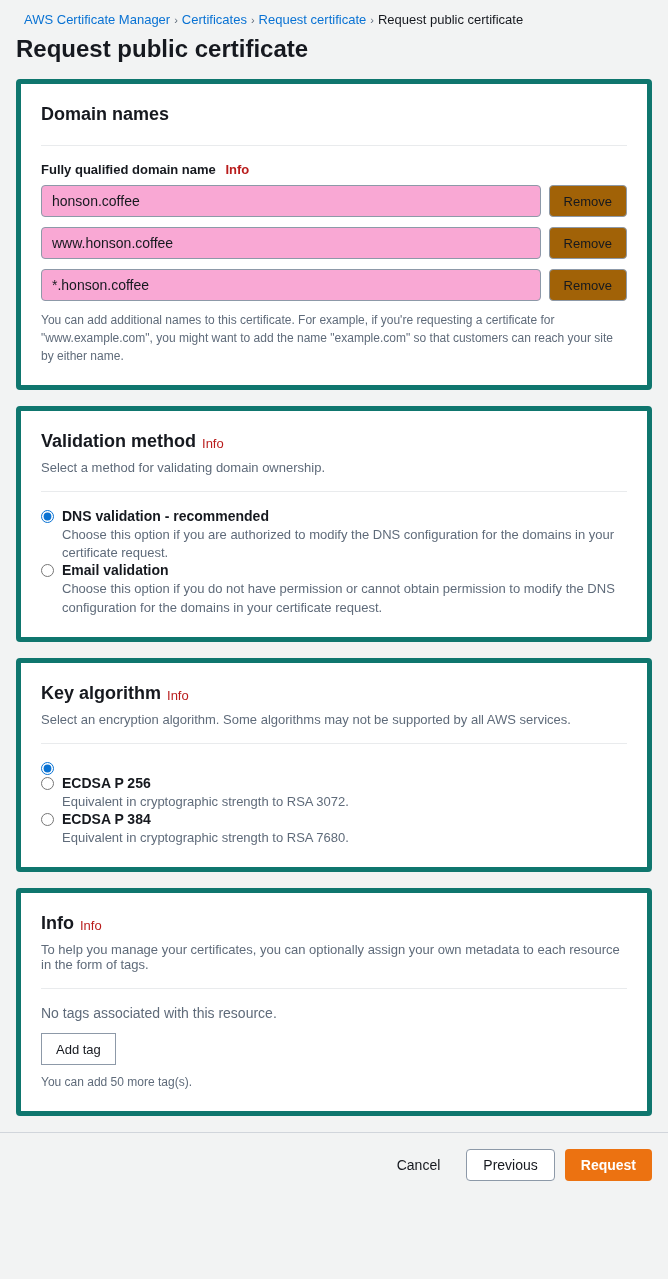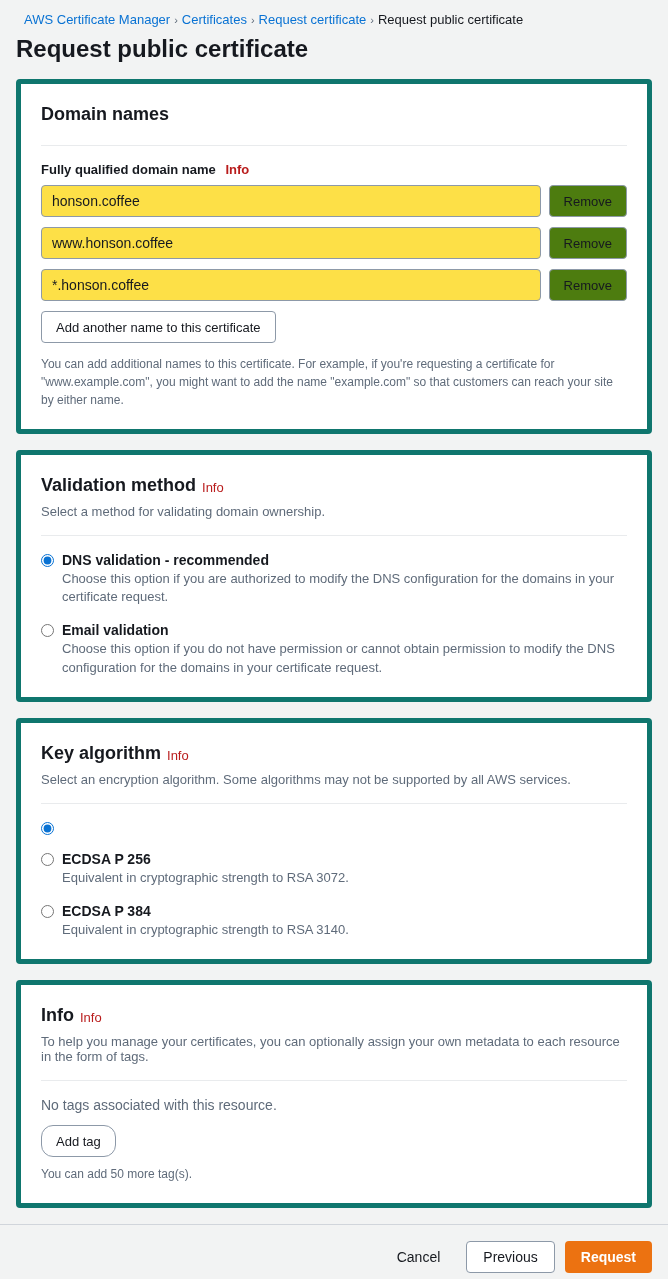--- a/index.html
+++ b/index.html
@@ -87,30 +87,30 @@
     }
 
     .domain-input {
       flex: 1;
       height: 32px;
       border: 1px solid #8d99a8;
       border-radius: 4px;
       padding: 0 10px;
       font-size: 14px;
       color: #16191f;
-      background: #fde047;
+      background: #f9a8d4;
       outline: none;
     }
 
     .btn-remove {
       height: 32px;
       padding: 0 14px;
       border: 1px solid #8d99a8;
       border-radius: 4px;
-      background: #4d7c0f;
+      background: #a16207;
       color: #16191f;
       font-size: 13px;
       cursor: pointer;
       white-space: nowrap;
     }
 
     .btn-add {
       height: 32px;
       padding: 0 14px;
       border: 1px solid #8d99a8;
@@ -125,21 +125,21 @@
     .hint-text {
       font-size: 12px;
       color: #5f6b7a;
       line-height: 1.5;
     }
 
     
     .radio-group {
       display: flex;
       flex-direction: column;
-      gap: 16px;
+      gap: 0;
       margin-top: 8px;
     }
 
     .radio-item {
       display: flex;
       align-items: flex-start;
       gap: 8px;
     }
 
     .radio-item input[type="radio"] {
@@ -167,21 +167,21 @@
     .no-tags {
       font-size: 14px;
       color: #5f6b7a;
       margin-bottom: 12px;
     }
 
     .btn-add-tag {
       height: 32px;
       padding: 0 14px;
       border: 1px solid #8d99a8;
-      border-radius: 12px;
+      border-radius: 0;
       background: #fff;
       color: #16191f;
       font-size: 13px;
       cursor: pointer;
       margin-bottom: 8px;
     }
 
     
     .footer {
       display: flex;
@@ -272,21 +272,20 @@
   <div class="domain-row">
     <input class="domain-input" type="text" value="www.honson.coffee" style="">
     <button class="btn-remove">Remove</button>
   </div>
 
   <div class="domain-row">
     <input class="domain-input" type="text" value="*.honson.coffee" style="">
     <button class="btn-remove">Remove</button>
   </div>
 
-  <button class="btn-add">Add another name to this certificate</button>
 
   <p class="hint-text">You can add additional names to this certificate. For example, if you're requesting a certificate for "www.example.com", you might want to add the name "example.com" so that customers can reach your site by either name.</p>
 </div>
 
 <div class="section">
   <div class="section-header">
     <span class="section-title">Validation method</span>
     <a class="info-link">Info</a>
   </div>
   <p class="section-subtitle">Select a method for validating domain ownership.</p>
@@ -326,21 +325,21 @@
       <input type="radio" id="ecdsa-p256" name="key-algorithm" style="">
       <div>
         <label class="radio-label" for="ecdsa-p256">ECDSA P 256</label>
         <p class="radio-desc">Equivalent in cryptographic strength to RSA 3072.</p>
       </div>
     </div>
     <div class="radio-item">
       <input type="radio" id="ecdsa-p384" name="key-algorithm" style="">
       <div>
         <label class="radio-label" for="ecdsa-p384">ECDSA P 384</label>
-        <p class="radio-desc">Equivalent in cryptographic strength to RSA 3140.</p>
+        <p class="radio-desc">Equivalent in cryptographic strength to RSA 7680.</p>
       </div>
     </div>
   </div>
 </div>
 
 <div class="section">
   <div class="section-header">
     <span class="section-title">Info</span>
     <a class="info-link">Info</a>
   </div>

